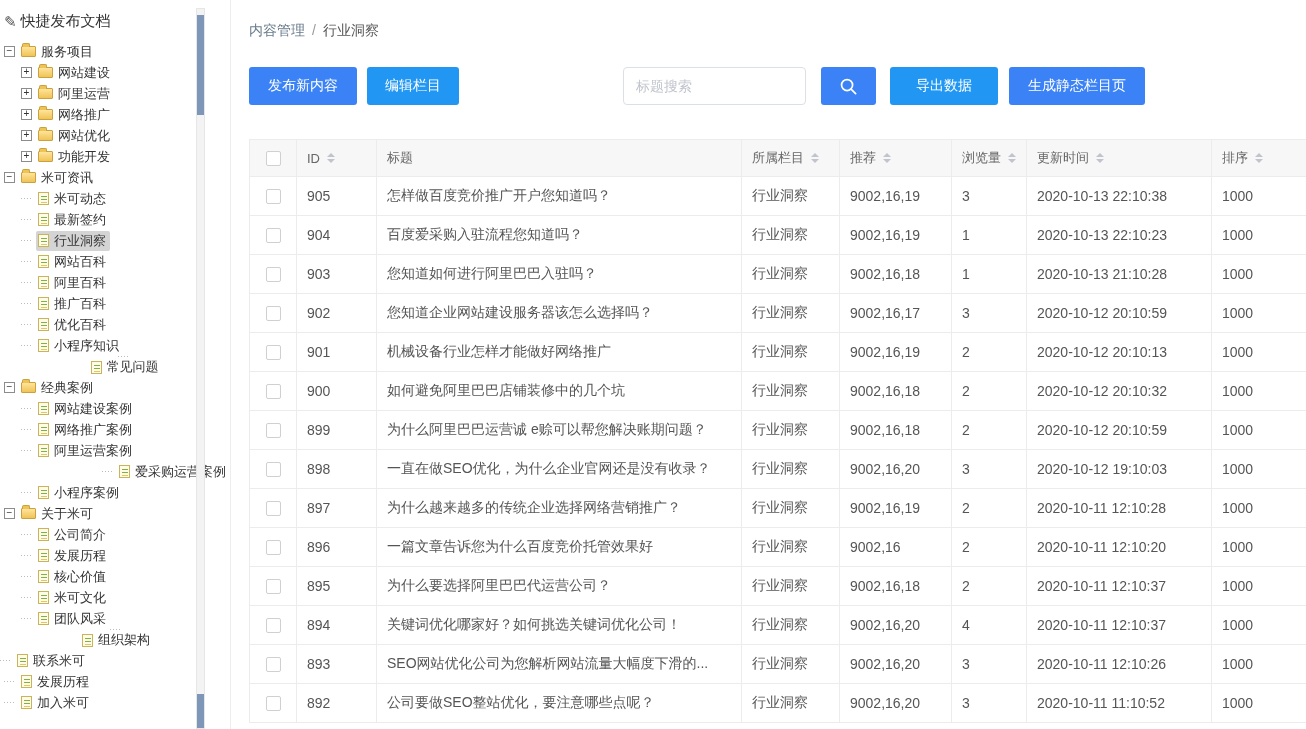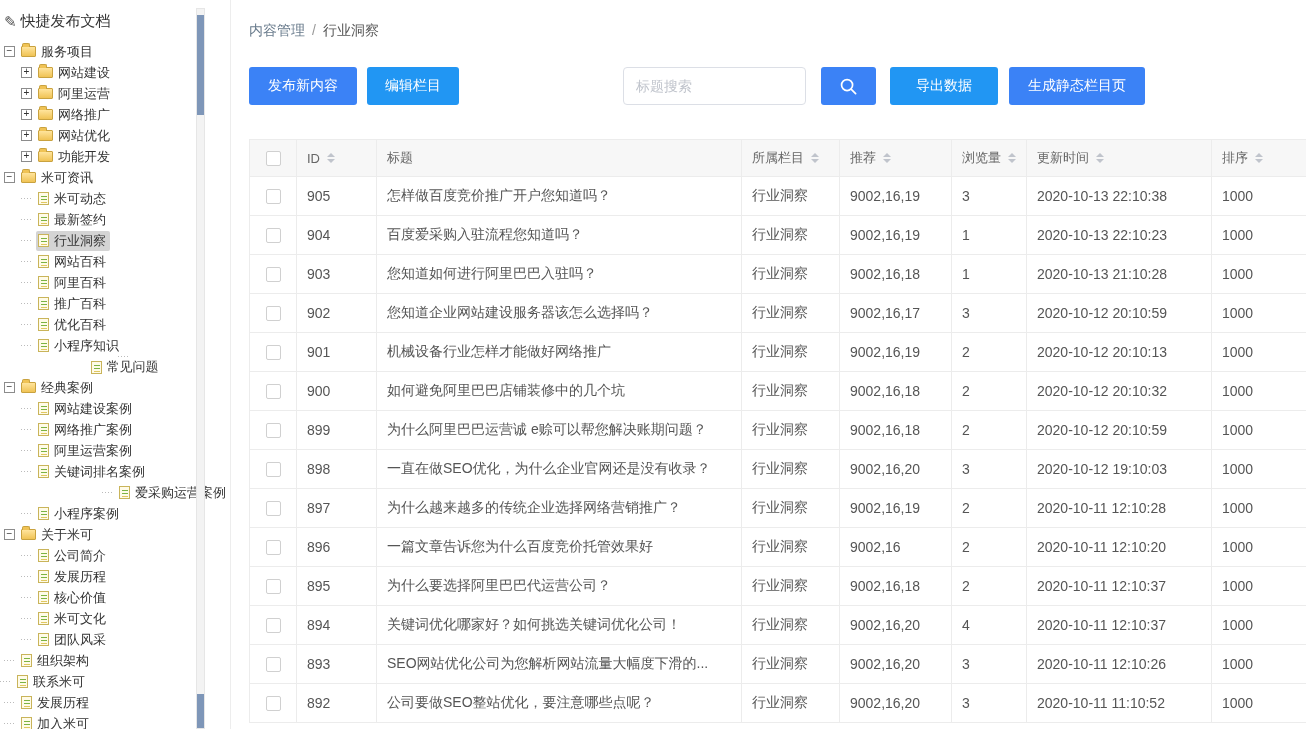--- a/index.html
+++ b/index.html
@@ -219,27 +219,20 @@
             <span>网络推广案例</span>
           </span>
         </div>
         <div class="tree-item" style="padding-left: 21px;">
           <span class="connector"></span>
           <span class="node">
             <span class="icon-file"></span>
             <span>阿里运营案例</span>
           </span>
         </div>
-        <div class="tree-item" style="padding-left: 21px;">
-          <span class="connector"></span>
-          <span class="node">
-            <span class="icon-file"></span>
-            <span>关键词排名案例</span>
-          </span>
-        </div>
         <div class="tree-item" style="padding-left: 21px; justify-content: flex-end;">
           <span class="connector"></span>
           <span class="node">
             <span class="icon-file"></span>
             <span>爱采购运营案例</span>
           </span>
         </div>
         <div class="tree-item" style="padding-left: 21px;">
           <span class="connector"></span>
           <span class="node">
@@ -282,21 +275,21 @@
             <span>米可文化</span>
           </span>
         </div>
         <div class="tree-item" style="padding-left: 21px;">
           <span class="connector"></span>
           <span class="node">
             <span class="icon-file"></span>
             <span>团队风采</span>
           </span>
         </div>
-        <div class="tree-item" style="padding-left: 4px;">
+        <div class="tree-item" style="padding-left: 4px; flex-direction: column;">
           <span class="connector"></span>
           <span class="node">
             <span class="icon-file"></span>
             <span>组织架构</span>
           </span>
         </div>
         <div class="tree-item" style="padding-left: 0;">
           <span class="connector"></span>
           <span class="node">
             <span class="icon-file"></span>

